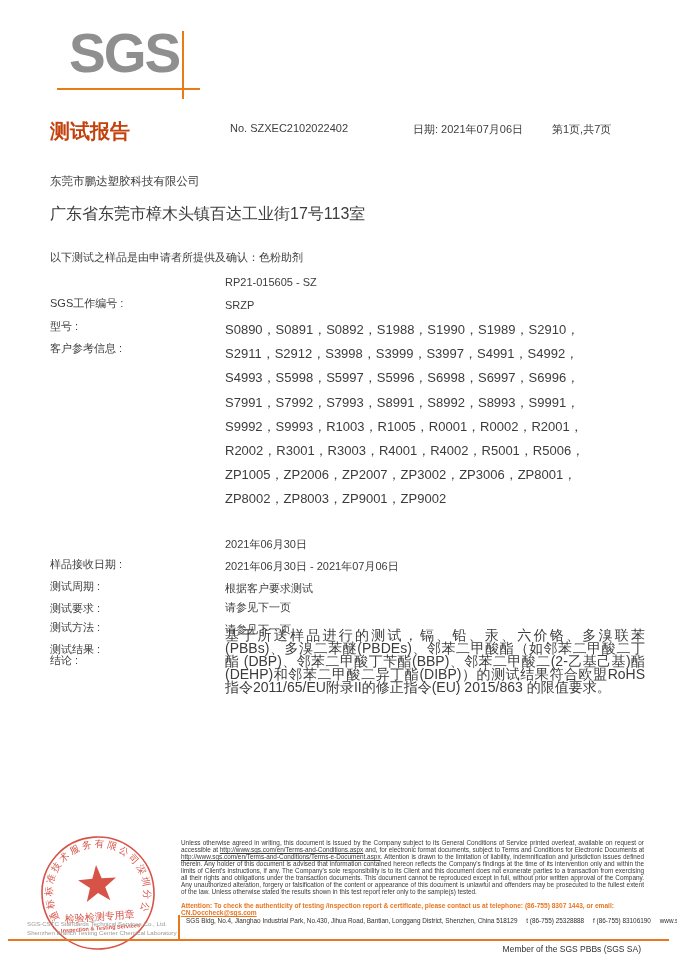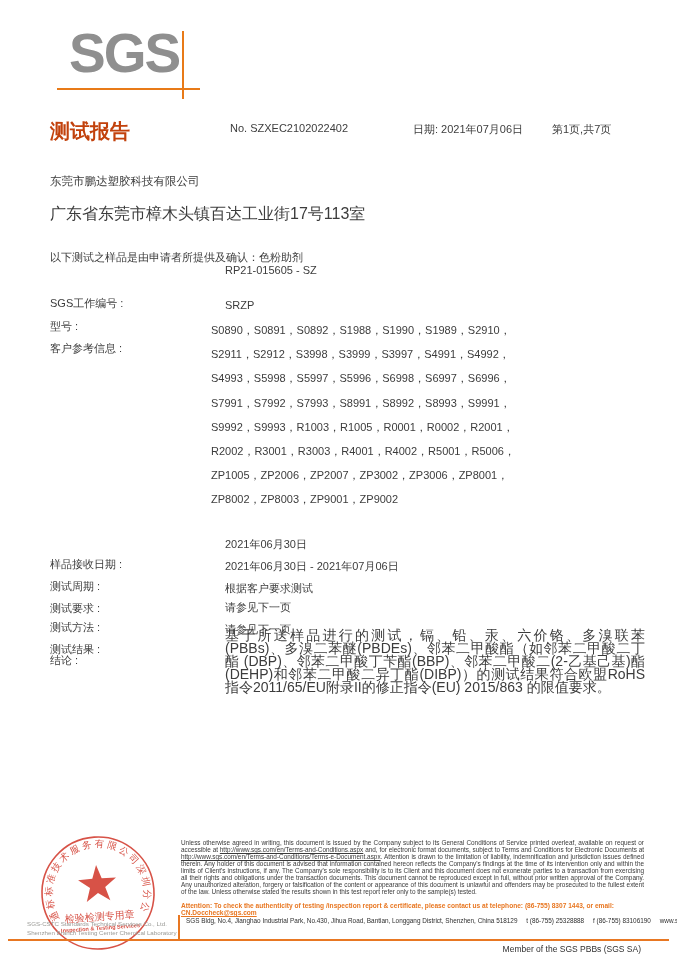--- a/index.html
+++ b/index.html
@@ -20,21 +20,21 @@
   .rep-page{ position:absolute; left:552px; top:122px; font-size:11px; color:#3d3d3d; }
 
   .client-name { position:absolute; left:50px; top:174px; font-size:11.5px; color:#3c3c3c; }
   .client-addr { position:absolute; left:50px; top:204px; font-size:16px; color:#3c3c3c; }
 
   .intro { position:absolute; left:50px; top:250px; font-size:11px; color:#3c3c3c; }
 
   .lbl { position:absolute; left:50px; font-size:11px; color:#3c3c3c;margin-top:20px; }
   .val { position:absolute; left:225px; font-size:11px; color:#3c3c3c; }
 
-  .ref-lines { position:absolute; left:211px; top:318px; font-size:11px; color:#3c3c3c; }
+  .ref-lines { position:absolute; left:225px; top:318px; font-size:13px; color:#3c3c3c; }
   .ref-lines div { height:24.2px; line-height:24.2px; white-space:nowrap; }
 
   .conclusion-text { position:absolute; left:225px; top:629px; width:420px;
                      font-size:14px; line-height:13px; color:#3c3c3c; text-align:justify; }
 
   
   .disclaimer { position:absolute; left:181px; top:840px; width:463px; font-size:6.4px;
                 line-height:6.95px; color:#3a3a3a; text-align:justify; }
   .dlink { color:#3a3a3a; text-decoration:underline; }
   .attention { position:absolute; left:181px; top:902px; width:470px; font-size:6.6px; line-height:7.2px;
@@ -67,21 +67,21 @@
   <div class="rep-no">No. SZXEC2102022402</div>
   <div class="rep-date">日期: 2021年07月06日</div>
   <div class="rep-page">第1页,共7页</div>
 
   <div class="client-name">东莞市鹏达塑胶科技有限公司</div>
   <div class="client-addr">广东省东莞市樟木头镇百达工业街17号113室</div>
 
   <div class="intro">以下测试之样品是由申请者所提供及确认：色粉助剂</div>
 
   <div class="lbl" style="top:276px">SGS工作编号 :</div>
-  <div class="val" style="top:264px">RP21-015605 - SZ</div>
+  <div class="val" style="top:276px">RP21-015605 - SZ</div>
 
   <div class="lbl" style="top:299px">型号 :</div>
   <div class="val" style="top:299px">SRZP</div>
 
   <div class="lbl" style="top:321px">客户参考信息 :</div>
   <div class="ref-lines">
     <div>S0890，S0891，S0892，S1988，S1990，S1989，S2910，</div>
     <div>S2911，S2912，S3998，S3999，S3997，S4991，S4992，</div>
     <div>S4993，S5998，S5997，S5996，S6998，S6997，S6996，</div>
     <div>S7991，S7992，S7993，S8991，S8992，S8993，S9991，</div>

